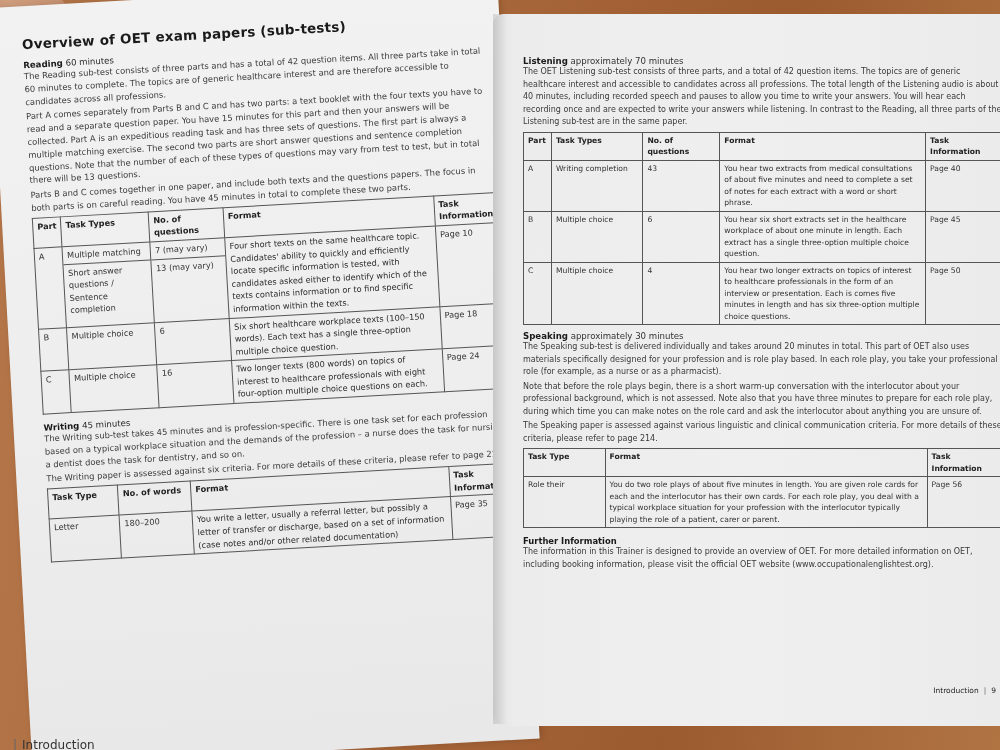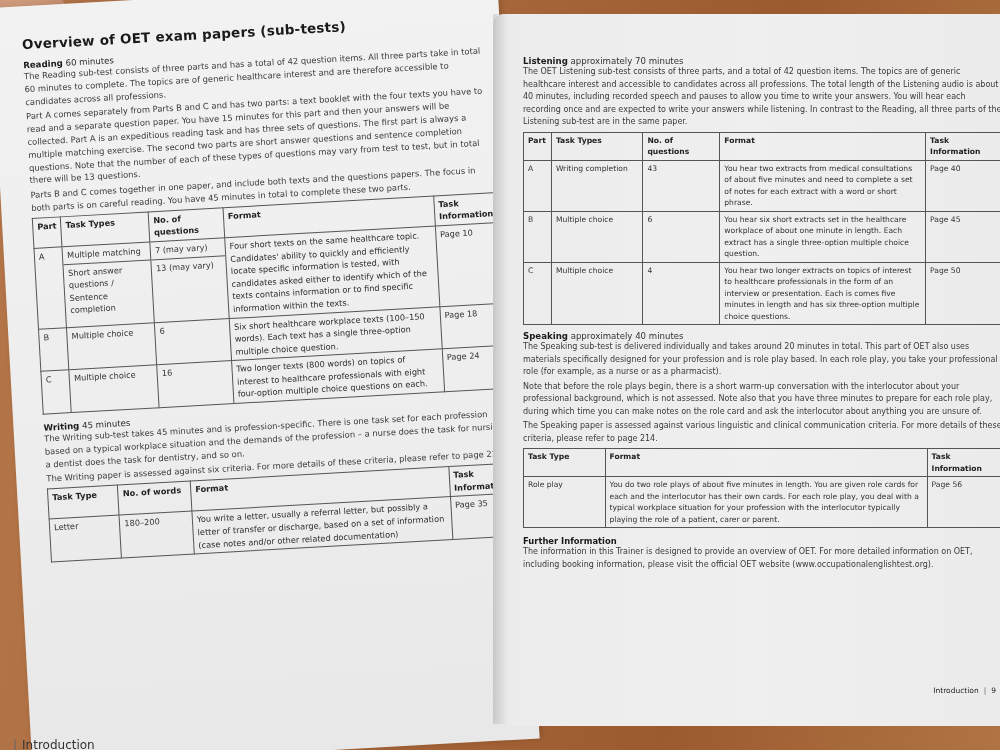--- a/index.html
+++ b/index.html
@@ -202,40 +202,40 @@
       <td>Multiple choice</td>
       <td>4</td>
       <td>You hear two longer extracts on topics of interest to healthcare professionals in the form of an interview or presentation. Each is comes five minutes in length and has six three-option multiple choice questions.</td>
       <td>Page 50</td>
     </tr>
   </tbody>
     </table>
 
   <div class="section-heading" style="margin-top:6px">
     <b>Speaking</b>
-    <span>approximately 40 minutes</span>
+    <span>approximately 30 minutes</span>
   </div>
   <p class="body">The Speaking sub-test is delivered individually and takes around 20 minutes in total. This part of OET also uses materials specifically designed for your profession and is role play based. In each role play, you take your professional role (for example, as a nurse or as a pharmacist).</p>
   <p class="body">Note that before the role plays begin, there is a short warm-up conversation with the interlocutor about your professional background, which is not assessed. Note also that you have three minutes to prepare for each role play, during which time you can make notes on the role card and ask the interlocutor about anything you are unsure of.</p>
   <p class="body">The Speaking paper is assessed against various linguistic and clinical communication criteria. For more details of these criteria, please refer to page 214.</p>
 
   <table>
     <colgroup>
       <col style="width:80px">
         <col style="width:316px">
         <col style="width:74px">
     </colgroup>
     <tbody>
         <tr>
       <th>Task Type</th>
       <th>Format</th>
       <th>Task Information</th>
     </tr>
     <tr>
-      <td>Role play</td>
+      <td>Role their</td>
       <td>You do two role plays of about five minutes in length. You are given role cards for each and the interlocutor has their own cards. For each role play, you deal with a typical workplace situation for your profession with the interlocutor typically playing the role of a patient, carer or parent.</td>
       <td>Page 56</td>
     </tr>
   </tbody>
     </table>
 
   <div class="bold-h">Further Information</div>
   <p class="body">The information in this Trainer is designed to provide an overview of OET. For more detailed information on OET, including booking information, please visit the official OET website (www.occupationalenglishtest.org).</p>
 </div>
 <div class="spine-shadow"></div>

